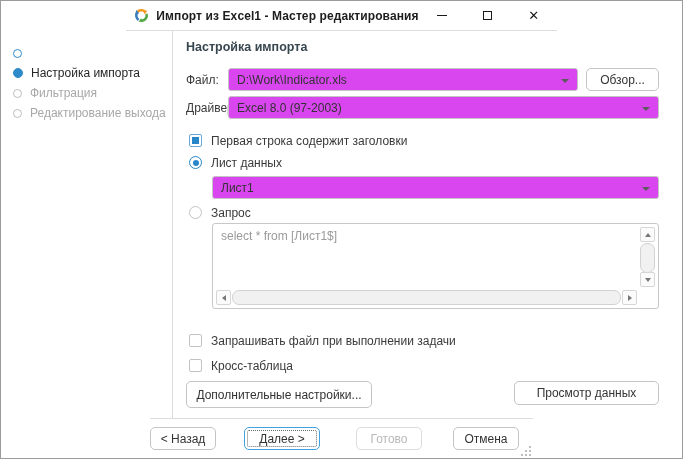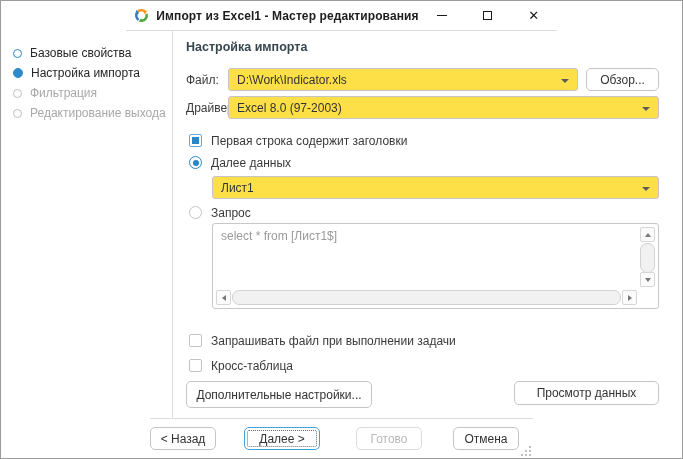--- a/index.html
+++ b/index.html
@@ -29,21 +29,21 @@
   .step.completed .step-label, .step.current .step-label { color:#262626; }
   .step.pending .step-label { color:#a8a8a8; }
 
   .main { flex:1 1 auto; padding:9px 23px 0 13px; position:relative; }
   .page-heading { font-weight:700; font-size:12.5px; color:#37474f; height:16px; }
 
   .form-row { display:flex; align-items:center; }
   .row-file { margin-top:12px; }
   .row-driver { margin-top:5px; }
   .field-label { width:42px; flex:0 0 42px; color:#3a3a3a; }
-  .combo { position:relative; height:23px; border:1px solid #c4c4c4; border-radius:3px; background:#fde047; display:flex; align-items:center; padding:0 22px 0 8px; color:#333; cursor:default; }
+  .combo { position:relative; height:23px; border:1px solid #c4c4c4; border-radius:3px; background:#d946ef; display:flex; align-items:center; padding:0 22px 0 8px; color:#333; cursor:default; }
   .combo.flexfill { flex:1 1 auto; }
   .combo-arrow { position:absolute; right:8px; top:10px; width:0; height:0; border-left:4px solid transparent; border-right:4px solid transparent; border-top:4px solid #5c5c5c; }
   .btn { height:23px; border:1px solid #c4c4c4; border-radius:5px; background:#fff; color:#333; font-family:"Liberation Sans", sans-serif; font-size:12px; display:inline-flex; align-items:center; justify-content:center; cursor:default; }
   .browse-btn { width:73px; margin-left:8px; flex:0 0 73px; }
 
   .check-row, .radio-row { display:flex; align-items:center; gap:9px; height:15px; margin-left:3px; }
   .row-headers { margin-top:14px; }
   .row-sheet { margin-top:7px; }
   .row-query { margin-top:6px; }
   .row-prompt { margin-top:24px; }
@@ -119,21 +119,20 @@
           <span class="glyph-close">✕</span>
         </div>
     </div>
   </div>
 
   <div class="bodyarea">
 
     <div class="sidebar">
       <div class="step completed">
         <span class="bullet"></span>
-        <span class="step-label">Базовые свойства</span>
       </div>
       <div class="step current">
         <span class="bullet"></span>
         <span class="step-label">Настройка импорта</span>
       </div>
       <div class="step pending">
         <span class="bullet"></span>
         <span class="step-label">Фильтрация</span>
       </div>
       <div class="step pending">
@@ -166,21 +165,21 @@
         <span class="checkbox checked">
             <span class="inner"></span>
           </span>
         <span>Первая строка содержит заголовки</span>
       </div>
 
       <div class="radio-row row-sheet">
         <span class="radio selected">
             <span class="dot"></span>
           </span>
-        <span>Далее данных</span>
+        <span>Лист данных</span>
       </div>
 
       <div class="combo sheet-combo indent">
         <span>Лист1</span>
         <span class="combo-arrow"></span>
       </div>
 
       <div class="radio-row row-query">
         <span class="radio unselected"></span>
         <span>Запрос</span>

